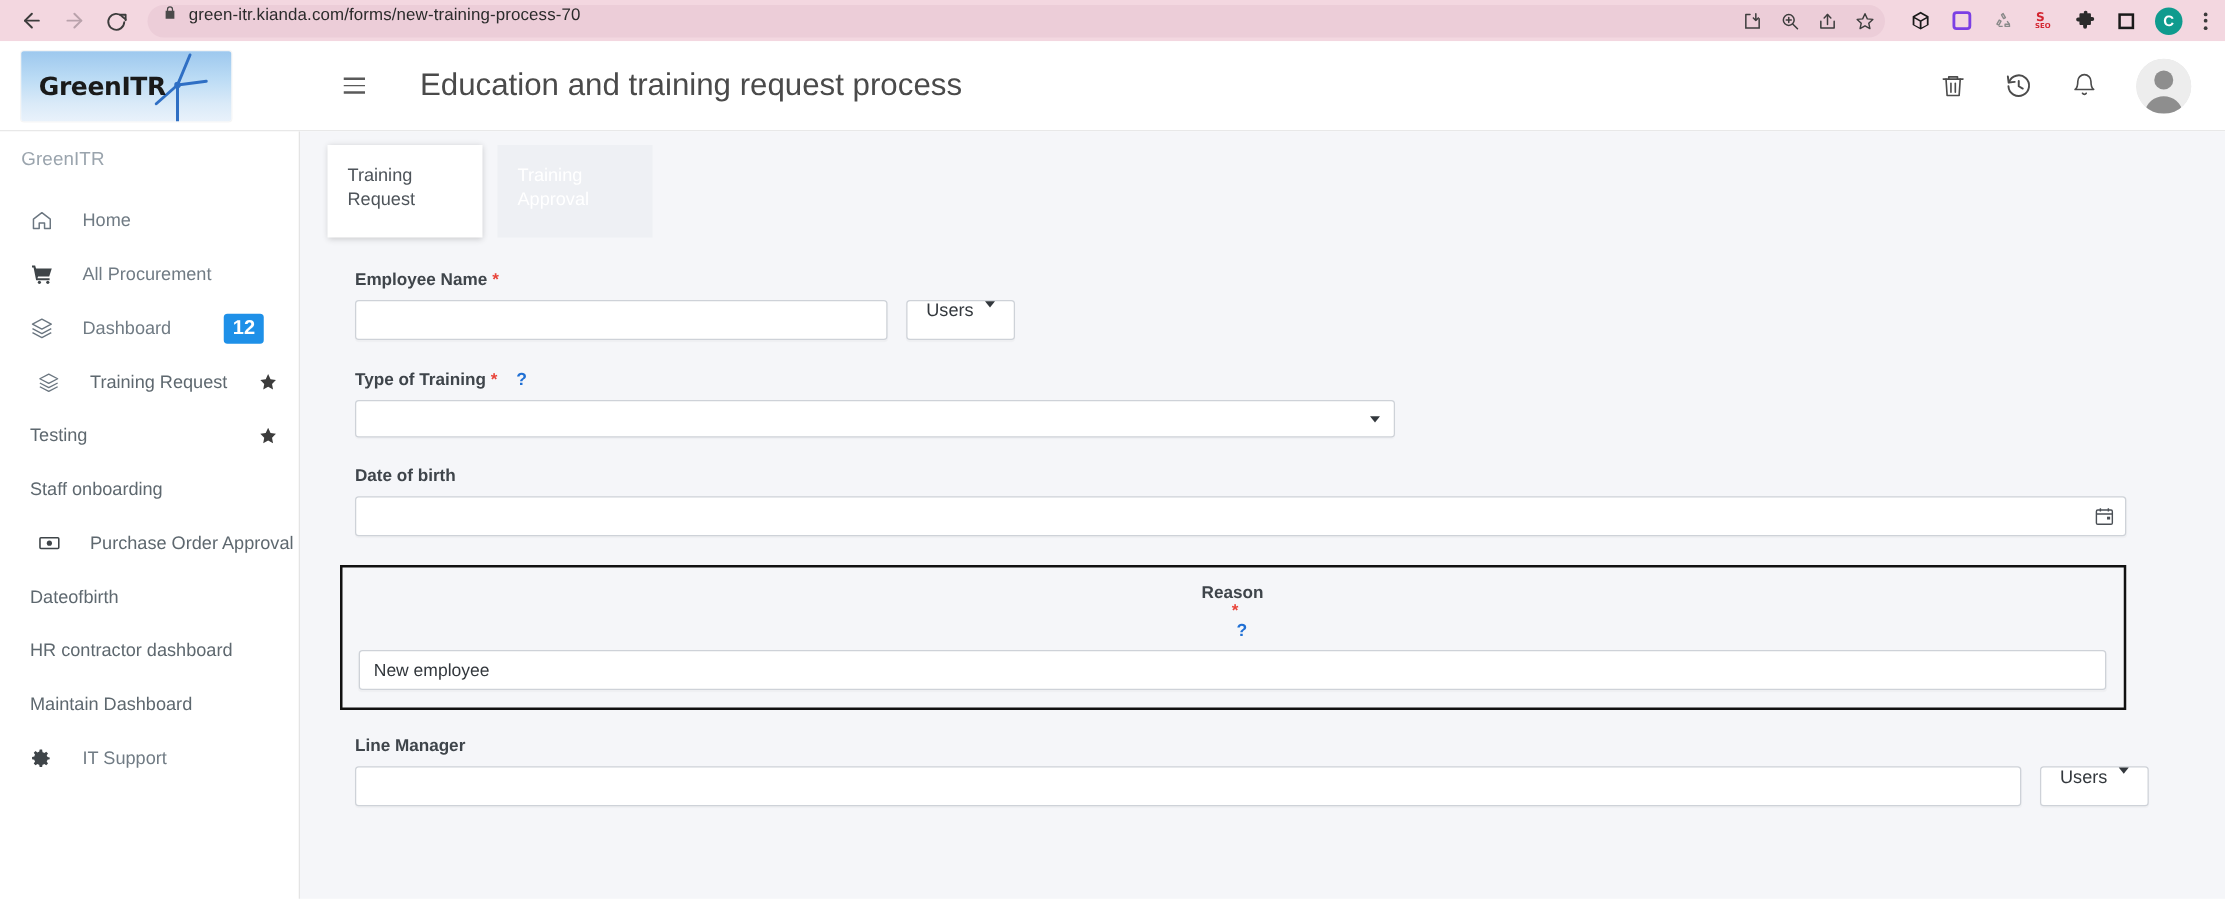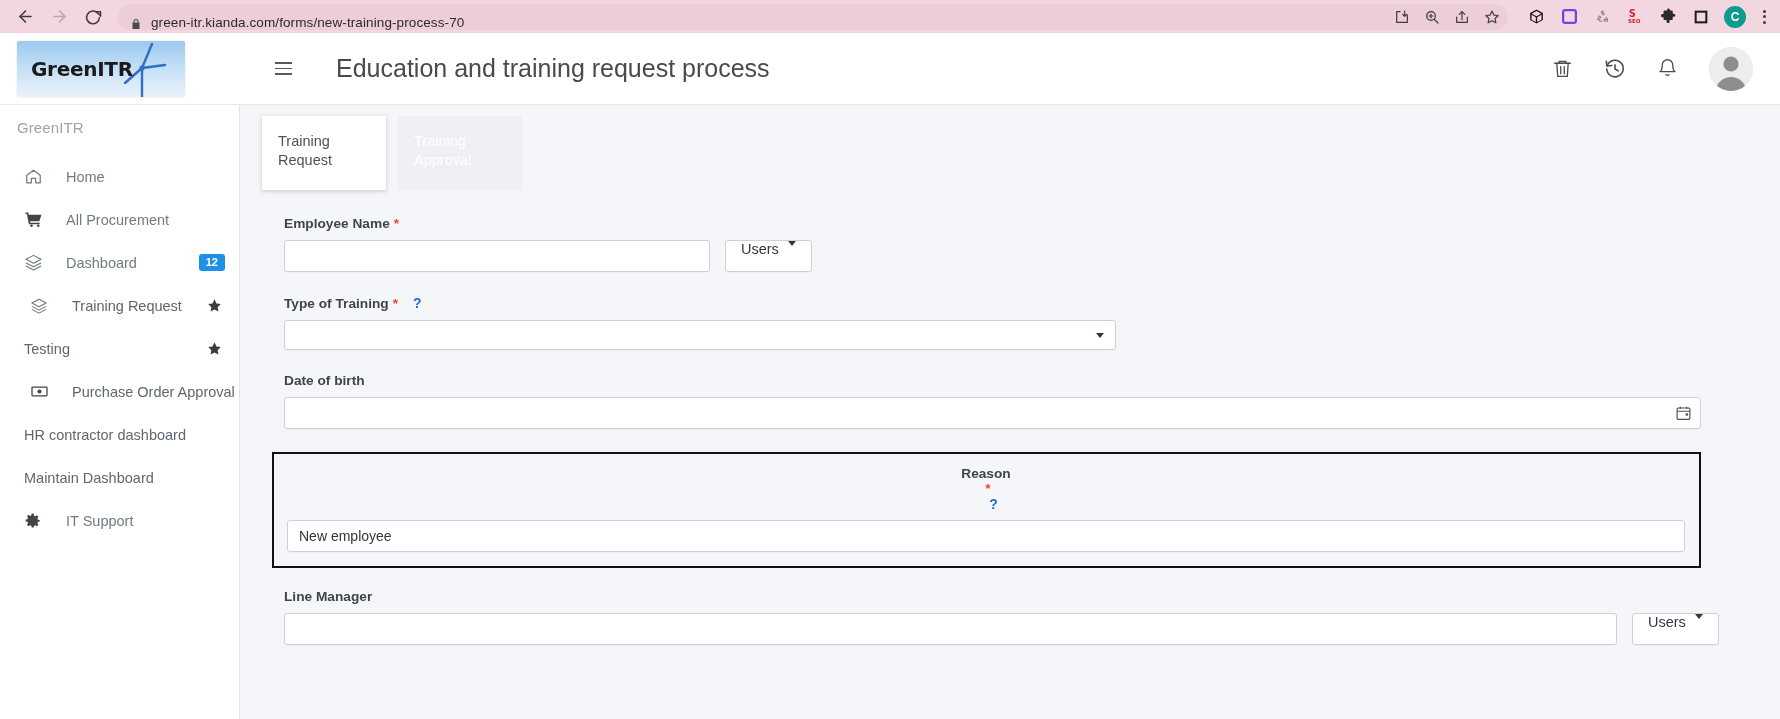--- a/index.html
+++ b/index.html
@@ -29,21 +29,21 @@
   }
   .nav-btn.disabled { color: #b9a2ab; }
   .nav-btn svg { display: block; }
 
   .omnibox {
     flex: 1 1 auto;
     height: 26px;
     background: #eccdd8;
     border-radius: 13px;
     display: flex;
-    align-items: flex-end;
+    align-items: flex-start;
     padding: 0 12px;
     margin-left: 6px;
     margin-right: 4px;
     gap: 9px;
     min-width: 0;
     position: relative;
   }
   .lock-icon { flex: 0 0 auto; color: #4a4a4a; display: flex; }
   .url-text {
     font-size: 13.5px;
@@ -197,24 +197,24 @@
     color: #707b84;
     margin-left: 20px;
     white-space: nowrap;
   }
   .sb-item.indent { padding-left: 30px; }
   .sb-item.indent .sb-label { color: #5e686f; }
   .sb-item.deep { }
   .sb-item.deep .sb-label { margin-left: 0; color: #5e686f; }
   .sb-badge {
     position: absolute;
-    right: 14px;
+    right: 28px;
     background: #1e90e8;
     color: #fff;
-    font-size: 11px;
+    font-size: 16px;
     font-weight: bold;
     border-radius: 3px;
     padding: 2px 7px;
     line-height: 1.25;
   }
   .sb-star {
     position: absolute;
     right: 17px;
     color: #3c3c3c;
     display: flex;
@@ -568,31 +568,37 @@
 
     <div class="sb-item deep">
       <span class="sb-label">Testing</span>
       <span class="sb-star">
         <svg width="15" height="15" viewBox="0 0 24 24" fill="currentColor">
             <polygon points="12 2 15.1 8.6 22 9.5 17 14.6 18.3 21.7 12 18.2 5.7 21.7 7 14.6 2 9.5 8.9 8.6"></polygon>
           </svg>
       </span>
     </div>
 
+    <div class="sb-item deep">
+      <span class="sb-label">Staff onboarding</span>
+    </div>
 
     <div class="sb-item indent">
       <span class="sb-icon dark">
         <svg width="19" height="19" viewBox="0 0 24 24" fill="none" stroke="currentColor" stroke-width="1.6">
             <rect x="2.5" y="6.5" width="19" height="11" rx="1"></rect>
             <circle cx="12" cy="12" r="2.6" fill="currentColor" stroke="none"></circle>
           </svg>
       </span>
       <span class="sb-label">Purchase Order Approval</span>
     </div>
 
+    <div class="sb-item deep">
+      <span class="sb-label">Dateofbirth</span>
+    </div>
 
     <div class="sb-item deep">
       <span class="sb-label">HR contractor dashboard</span>
     </div>
 
     <div class="sb-item deep">
       <span class="sb-label">Maintain Dashboard</span>
     </div>
 
     <div class="sb-item">

